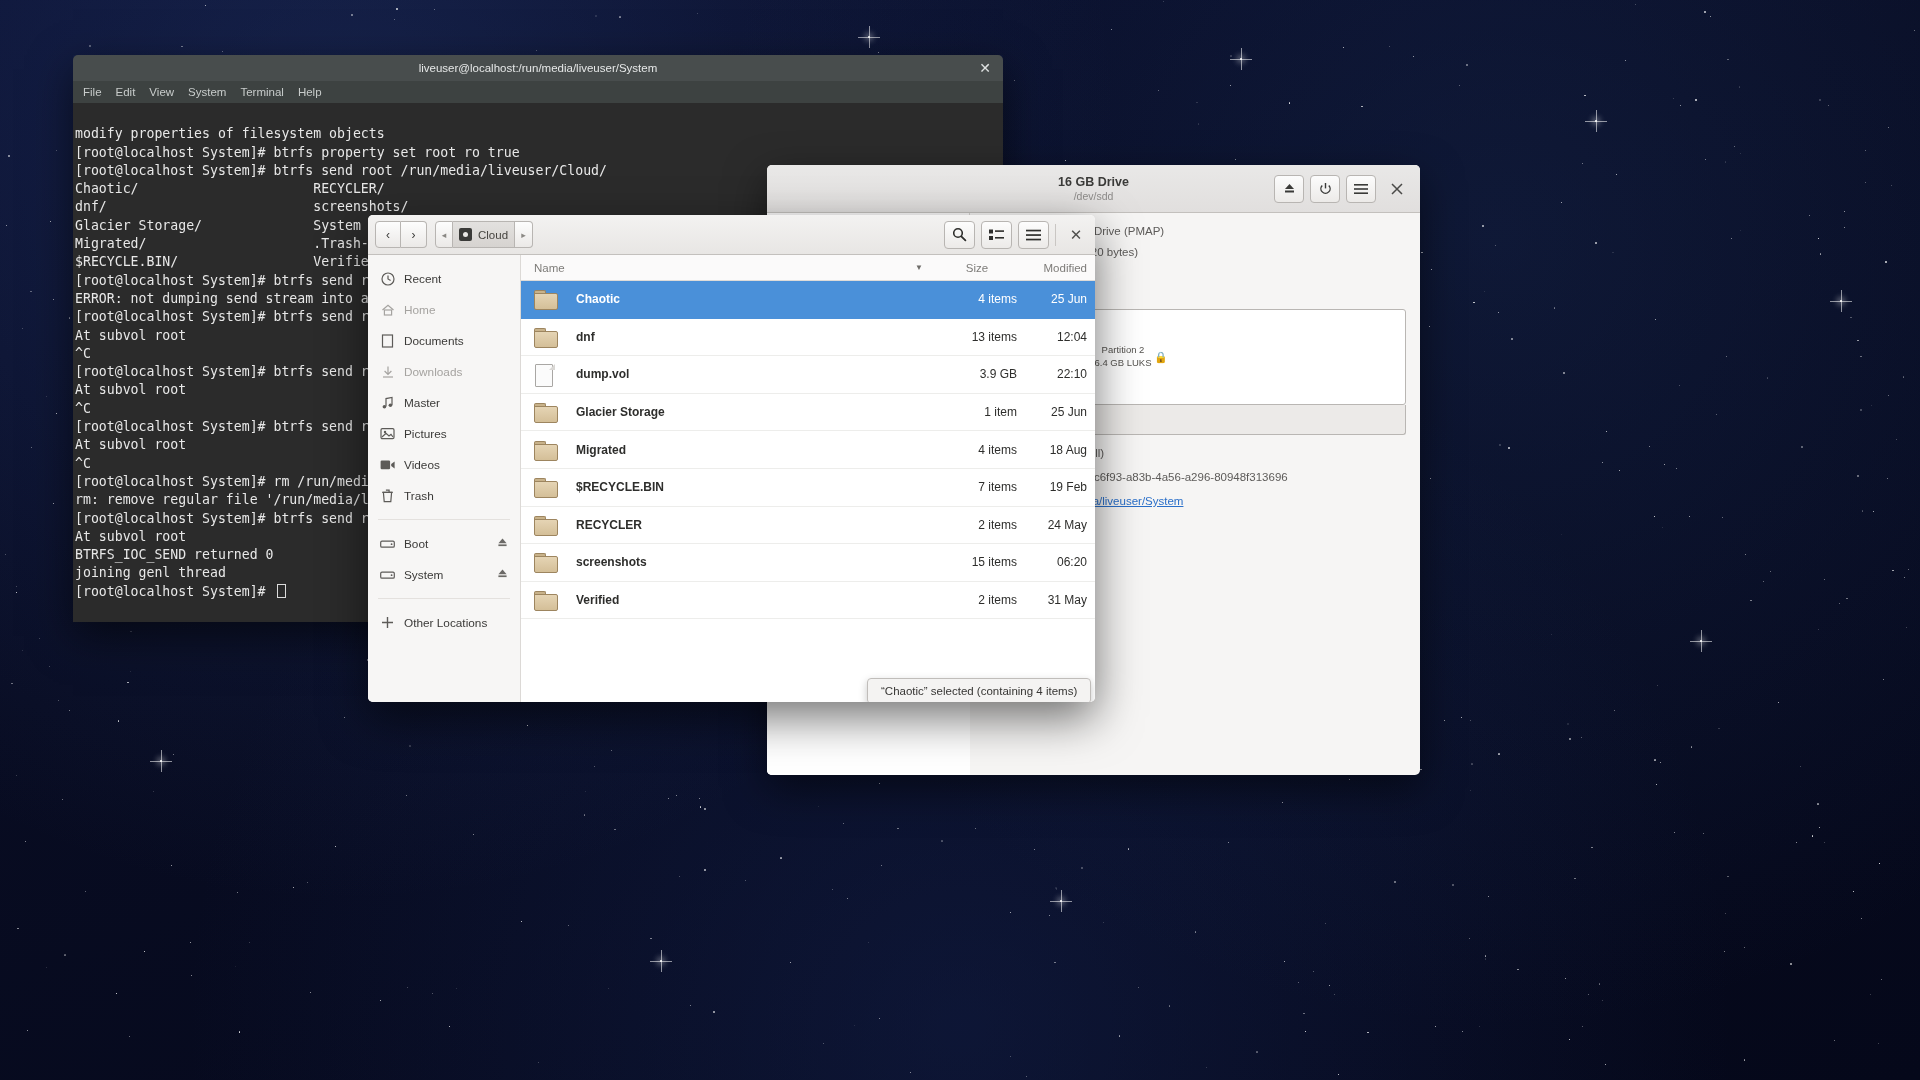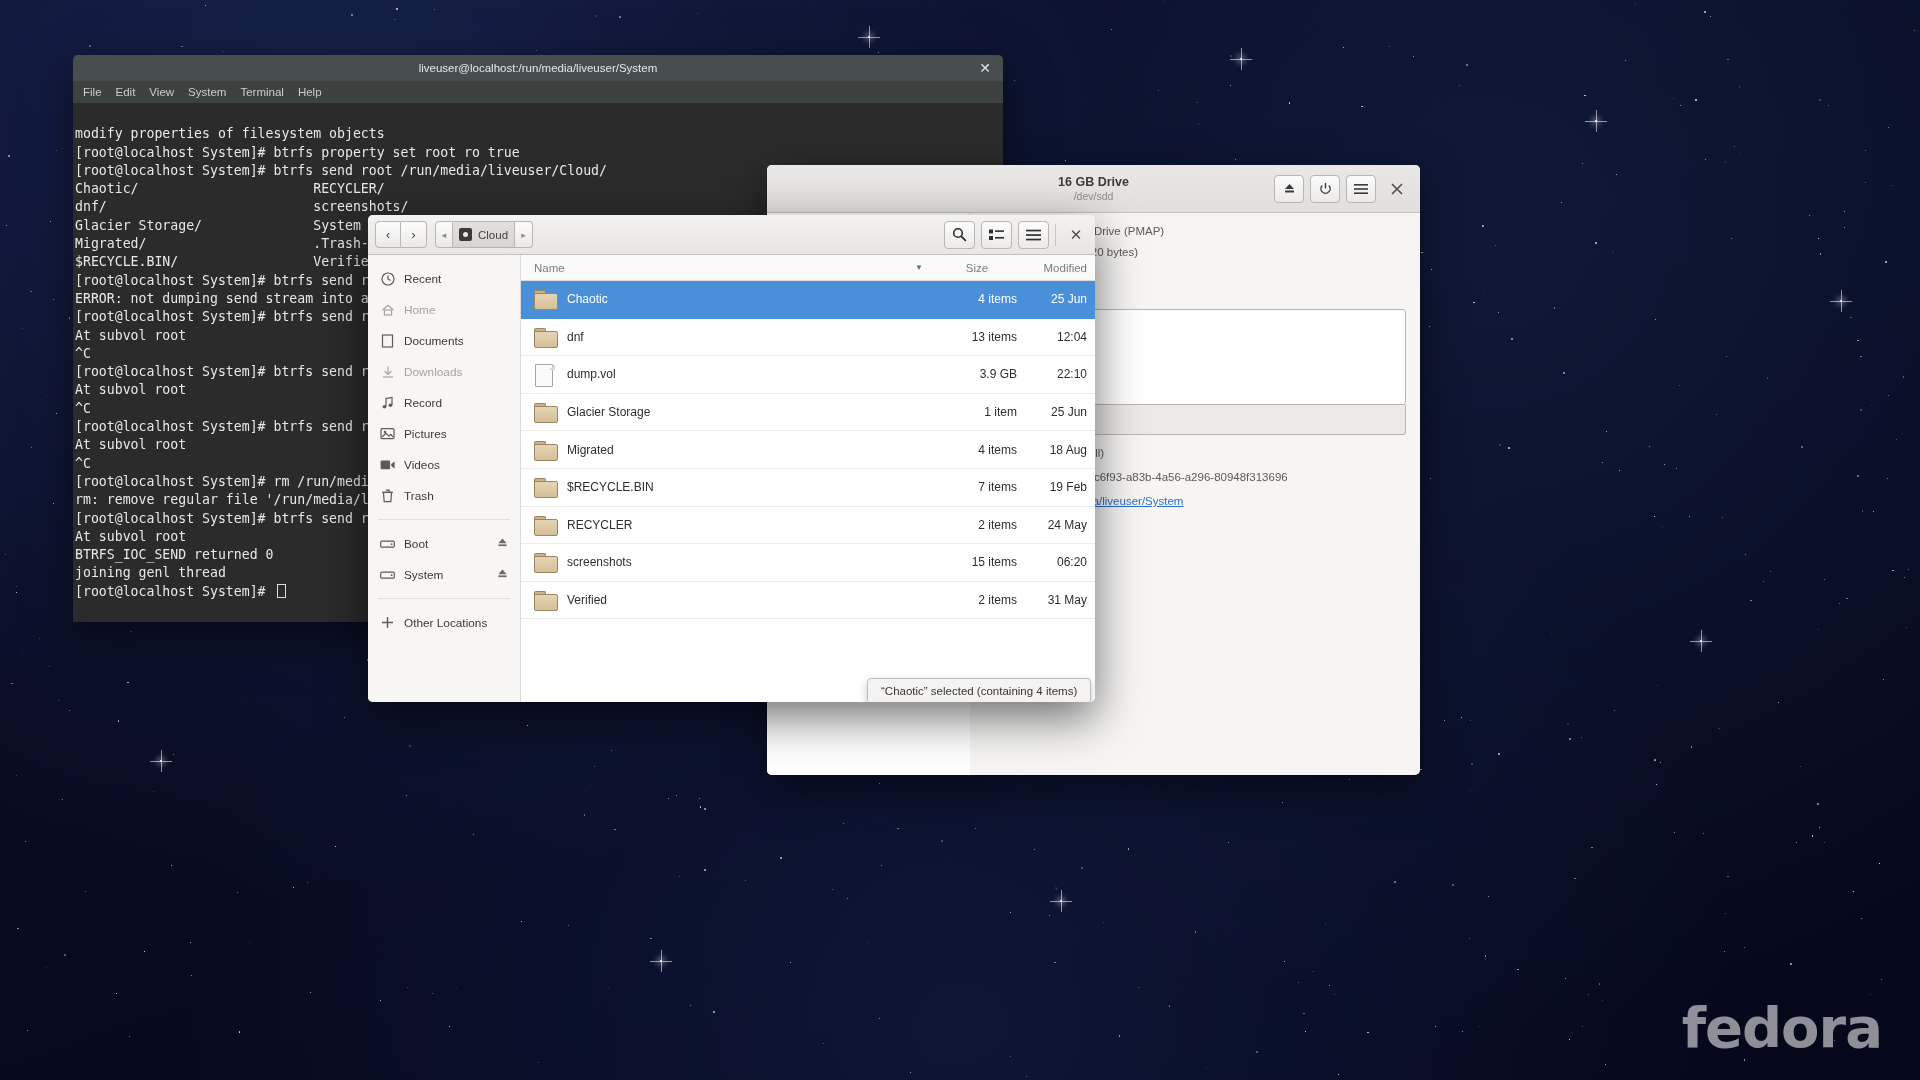--- a/index.html
+++ b/index.html
@@ -219,21 +219,21 @@
   }
   .col-name { flex: 1; padding-left: 13px; display: flex; align-items: center; }
   .col-name .sortarrow { margin-left: auto; margin-right: 14px; font-size: 8px; color: #6e6c69; }
   .col-size { width: 80px; text-align: center; }
   .col-mod { width: 78px; text-align: right; padding-right: 8px; }
   .frow {
     height: 37.6px; display: flex; align-items: center;
     border-bottom: 1px solid #ededeb; font-size: 12px; color: #2e2e2c; cursor: pointer;
   }
   .frow.selected { background: #4a90d9; color: #ffffff; border-bottom-color: #4a90d9; }
-  .frow .fname { flex: 1; display: flex; align-items: center; gap: 11px; padding-left: 13px; }
+  .frow .fname { flex: 1; display: flex; align-items: center; gap: 20px; padding-left: 13px; font-weight: bold; }
   .frow .fsize { width: 80px; text-align: right; }
   .frow .fmod { width: 78px; text-align: right; padding-right: 8px; }
 
   .folder-ico { width: 22px; height: 18px; position: relative; flex: 0 0 22px; }
   .folder-ico::before {
     content: ""; position: absolute; left: 0; top: 0; width: 10px; height: 4px;
     background: #c8b28a; border-radius: 2px 2px 0 0; border: 1px solid #9d855f; border-bottom: none;
   }
   .folder-ico::after {
     content: ""; position: absolute; left: 0; top: 3px; width: 22px; height: 15px;
@@ -786,21 +786,20 @@
       <span class="bigstar" style="left:1240px;top:58px"></span>
       <span class="bigstar" style="left:868px;top:36px"></span>
       <span class="bigstar" style="left:1595px;top:120px"></span>
       <span class="bigstar" style="left:425px;top:420px"></span>
       <span class="bigstar" style="left:1700px;top:640px"></span>
       <span class="bigstar" style="left:160px;top:760px"></span>
       <span class="bigstar" style="left:1060px;top:900px"></span>
       <span class="bigstar" style="left:660px;top:960px"></span>
       <span class="bigstar" style="left:1840px;top:300px"></span>
     </div>
-  <div id="fedora-logo">fedora</div>
 </div>
 
 <div class="window" id="terminal-window">
   <div id="terminal-titlebar">
     <div id="terminal-title">liveuser@localhost:/run/media/liveuser/System</div>
     <div id="terminal-close">✕</div>
   </div>
   <div id="terminal-menubar">
       <span class="menu-item">File</span>
       <span class="menu-item">Edit</span>
@@ -887,20 +886,25 @@
       <div class="detail-line">SanDisk SD SHIELD Drive (PMAP)</div>
       <div class="detail-line">15 GB (15,854,469,120 bytes)</div>
       <div class="detail-line">Master Boot Record</div>
       <div class="detail-line">0xAF44DEEC201</div>
 
       <div id="vol-bar">
         <div class="vol p1">
           <span>Partition 1</span>
           <span>1.0 MB Free</span>
         </div>
+        <div class="vol p2">
+          <span>Partition 2</span>
+          <span>6.4 GB LUKS</span>
+          <span class="lockicon">🔒</span>
+        </div>
       </div>
       <div id="vol-toolbar"></div>
 
       <div class="fs-line">2.1 GB free (67.2% full)</div>
       <div class="fs-line">/dev/mapper/luks-c69c6f93-a83b-4a56-a296-80948f313696</div>
       <div class="fs-line">
         <span>Mounted at </span><a href="#">/run/media/liveuser/System</a>
       </div>
     </div>
   </div>
@@ -985,21 +989,21 @@
       <span>Downloads</span>
         </div>
         <div class="side-item">
       <span class="side-ico">
             <svg width="13" height="14" viewBox="0 0 13 14">
               <path d="M5 10.4V2.6l6-1.2v7.6" stroke="#5d5b58" stroke-width="1.2" fill="none"></path>
               <circle cx="3.4" cy="10.7" r="1.8" fill="#5d5b58"></circle>
               <circle cx="9.4" cy="9.3" r="1.8" fill="#5d5b58"></circle>
             </svg>
           </span>
-      <span>Record</span>
+      <span>Master</span>
         </div>
         <div class="side-item">
       <span class="side-ico">
             <svg width="15" height="13" viewBox="0 0 15 13">
               <rect x="1" y="1.6" width="13" height="10" rx="1.3" stroke="#5d5b58" stroke-width="1.2" fill="none"></rect>
               <circle cx="5" cy="5" r="1.2" fill="#5d5b58"></circle>
               <path d="M2 10 L6 6.4 L9 9 L11 7.4 L13 10" stroke="#5d5b58" stroke-width="1.2" fill="none"></path>
             </svg>
           </span>
       <span>Pictures</span>

